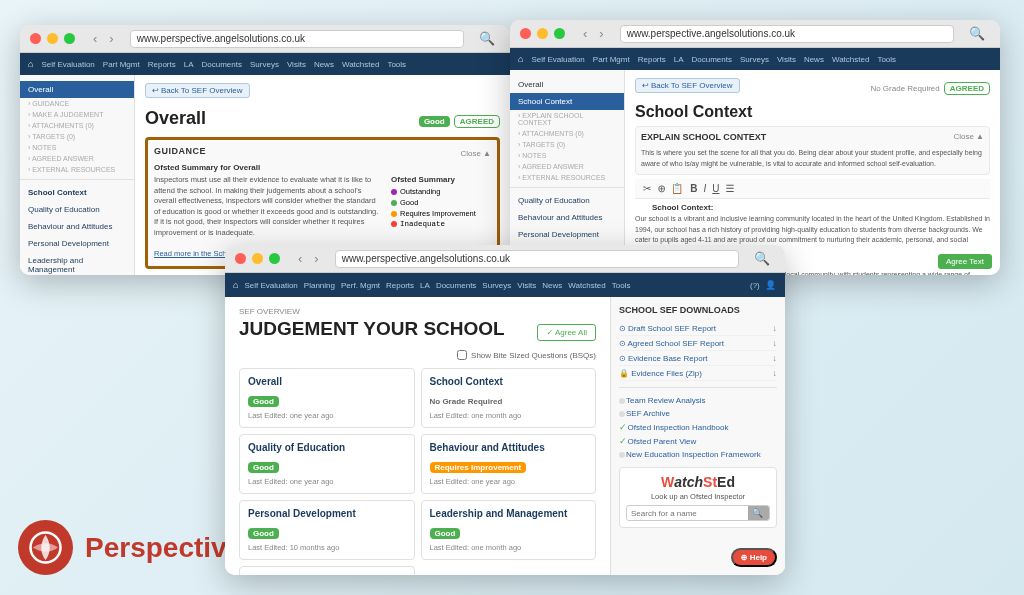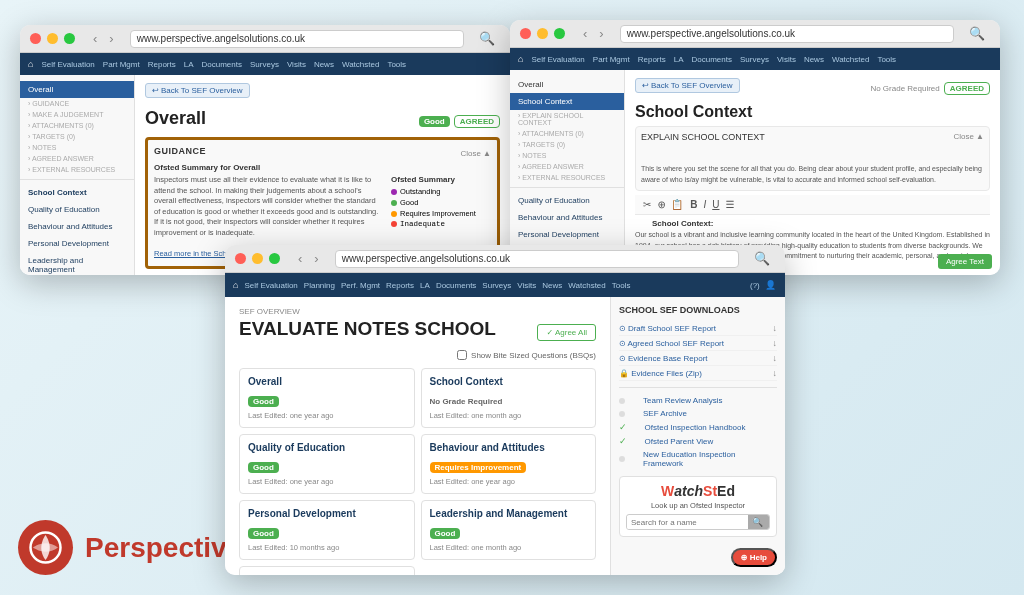--- a/index.html
+++ b/index.html
@@ -313,21 +313,21 @@
 
     .divider-line {
       border: none;
       border-top: 1px solid #e0e0e0;
       margin: 6px 0;
     }
 
     .link-item {
       display: flex;
       align-items: center;
-      gap: 18px;
+      gap: 1px;
       font-size: 8px;
       color: #2a5f9e;
       padding: 2px 0;
     }
     .link-dot {
       width: 6px; height: 6px;
       border-radius: 50%;
       background: #ddd;
       flex-shrink: 0;
     }
@@ -390,24 +390,24 @@
       font-size: 16px;
       font-weight: 600;
       color: #222;
     }
     .w2-no-grade {
       font-size: 8px;
       color: #888;
     }
     .w2-section-title {
       font-size: 9px;
-      font-weight: 400;
+      font-weight: 700;
       color: #333;
       text-transform: uppercase;
-      margin-bottom: 20px;
+      margin-bottom: 4px;
     }
     .w2-body-text {
       font-size: 7px;
       color: #555;
       line-height: 1.5;
     }
 
     
     .toolbar-row {
       display: flex;
@@ -688,21 +688,21 @@
       <span style="color:#aac8e0;font-size:8px;">Watchsted</span>
       <span style="color:#aac8e0;font-size:8px;">Tools</span>
       <span style="margin-left:auto;color:#aac8e0;font-size:8px;">(?)</span>
       <span style="color:white;font-size:9px;">👤</span>
     </div>
     <div class="win3-content">
 
       <div class="win3-left">
         <div class="sef-overview-label">SEF OVERVIEW</div>
         <div style="display:flex;align-items:center;justify-content:space-between;margin-bottom:4px;">
-          <div class="sef-title">EVALUATE NOTES SCHOOL</div>
+          <div class="sef-title">JUDGEMENT YOUR SCHOOL</div>
           <button class="agree-all-btn">✓ Agree All</button>
         </div>
         <div class="bsq-row">
           <input type="checkbox" class="toggle-checkbox" style="">
           <span>Show Bite Sized Questions (BSQs)</span>
         </div>
 
         <div class="sef-grid">
 
           <div class="sef-card">

